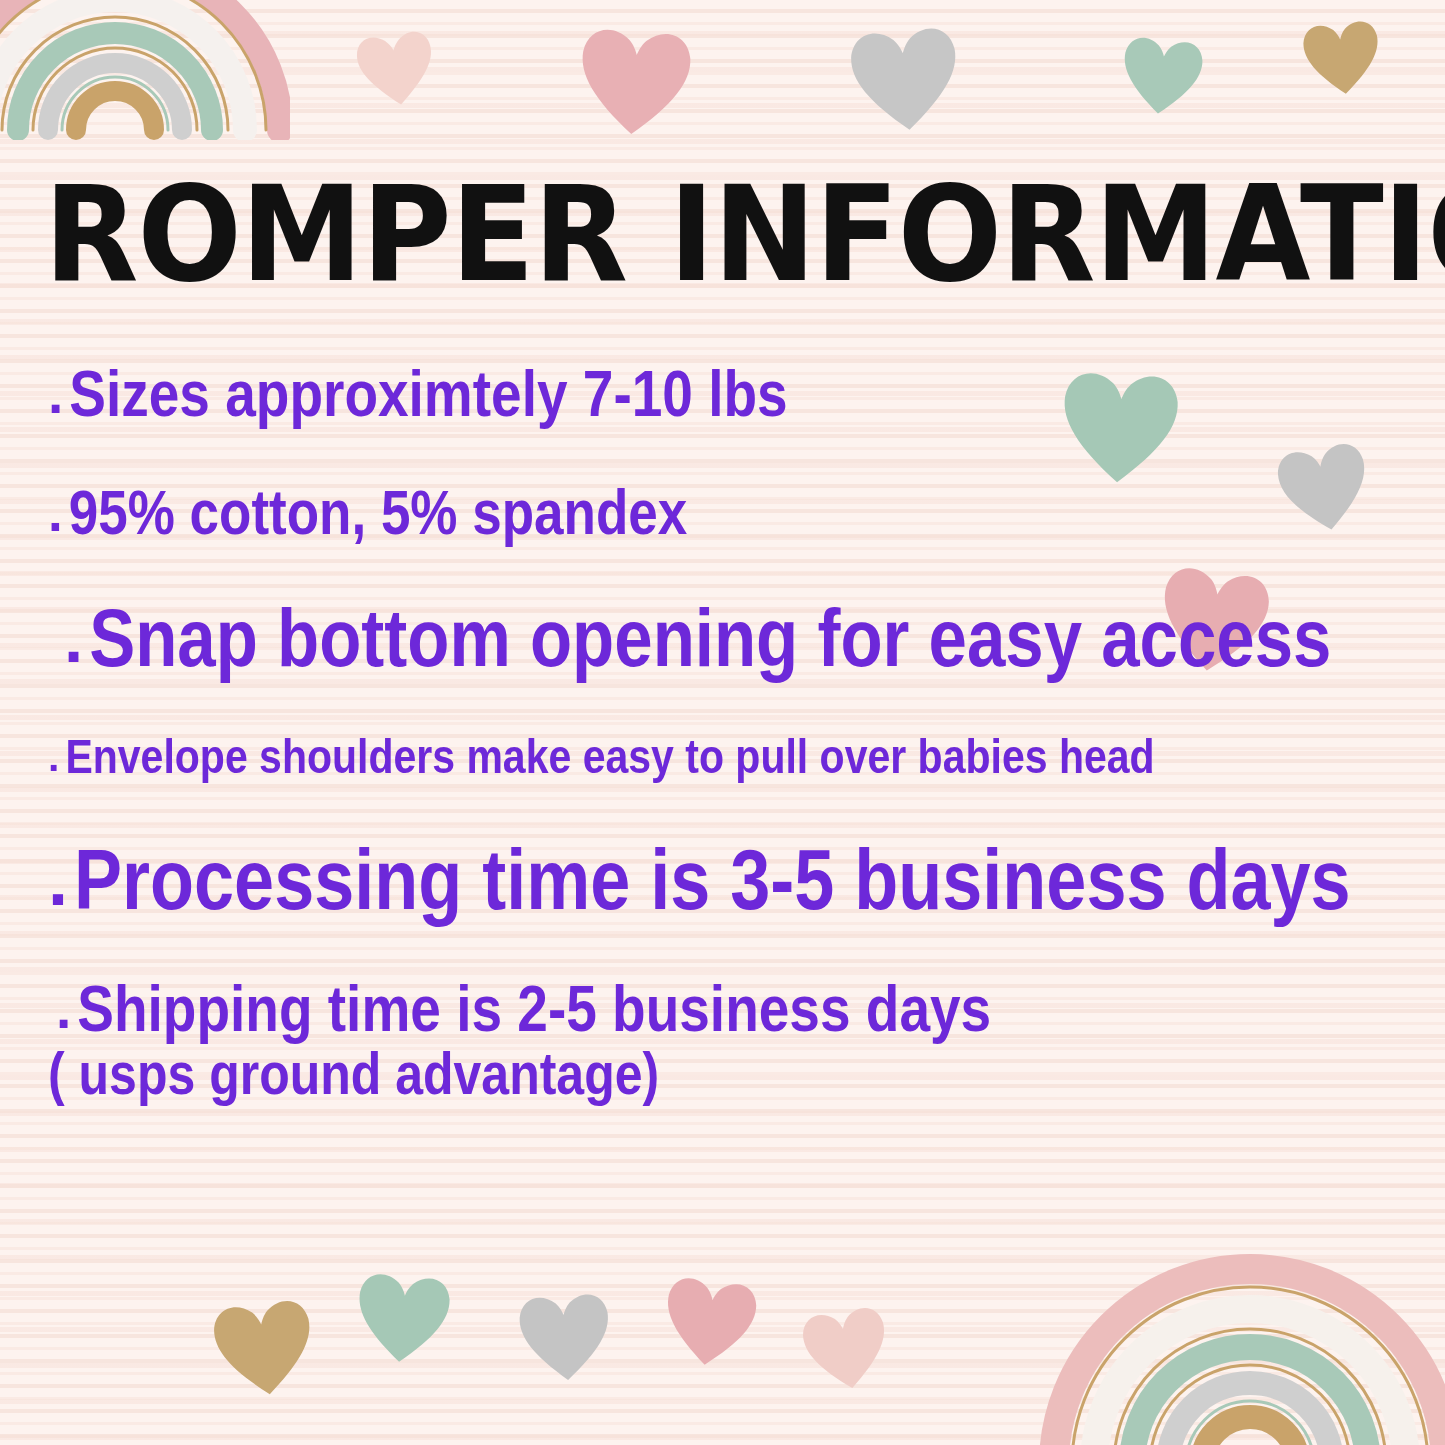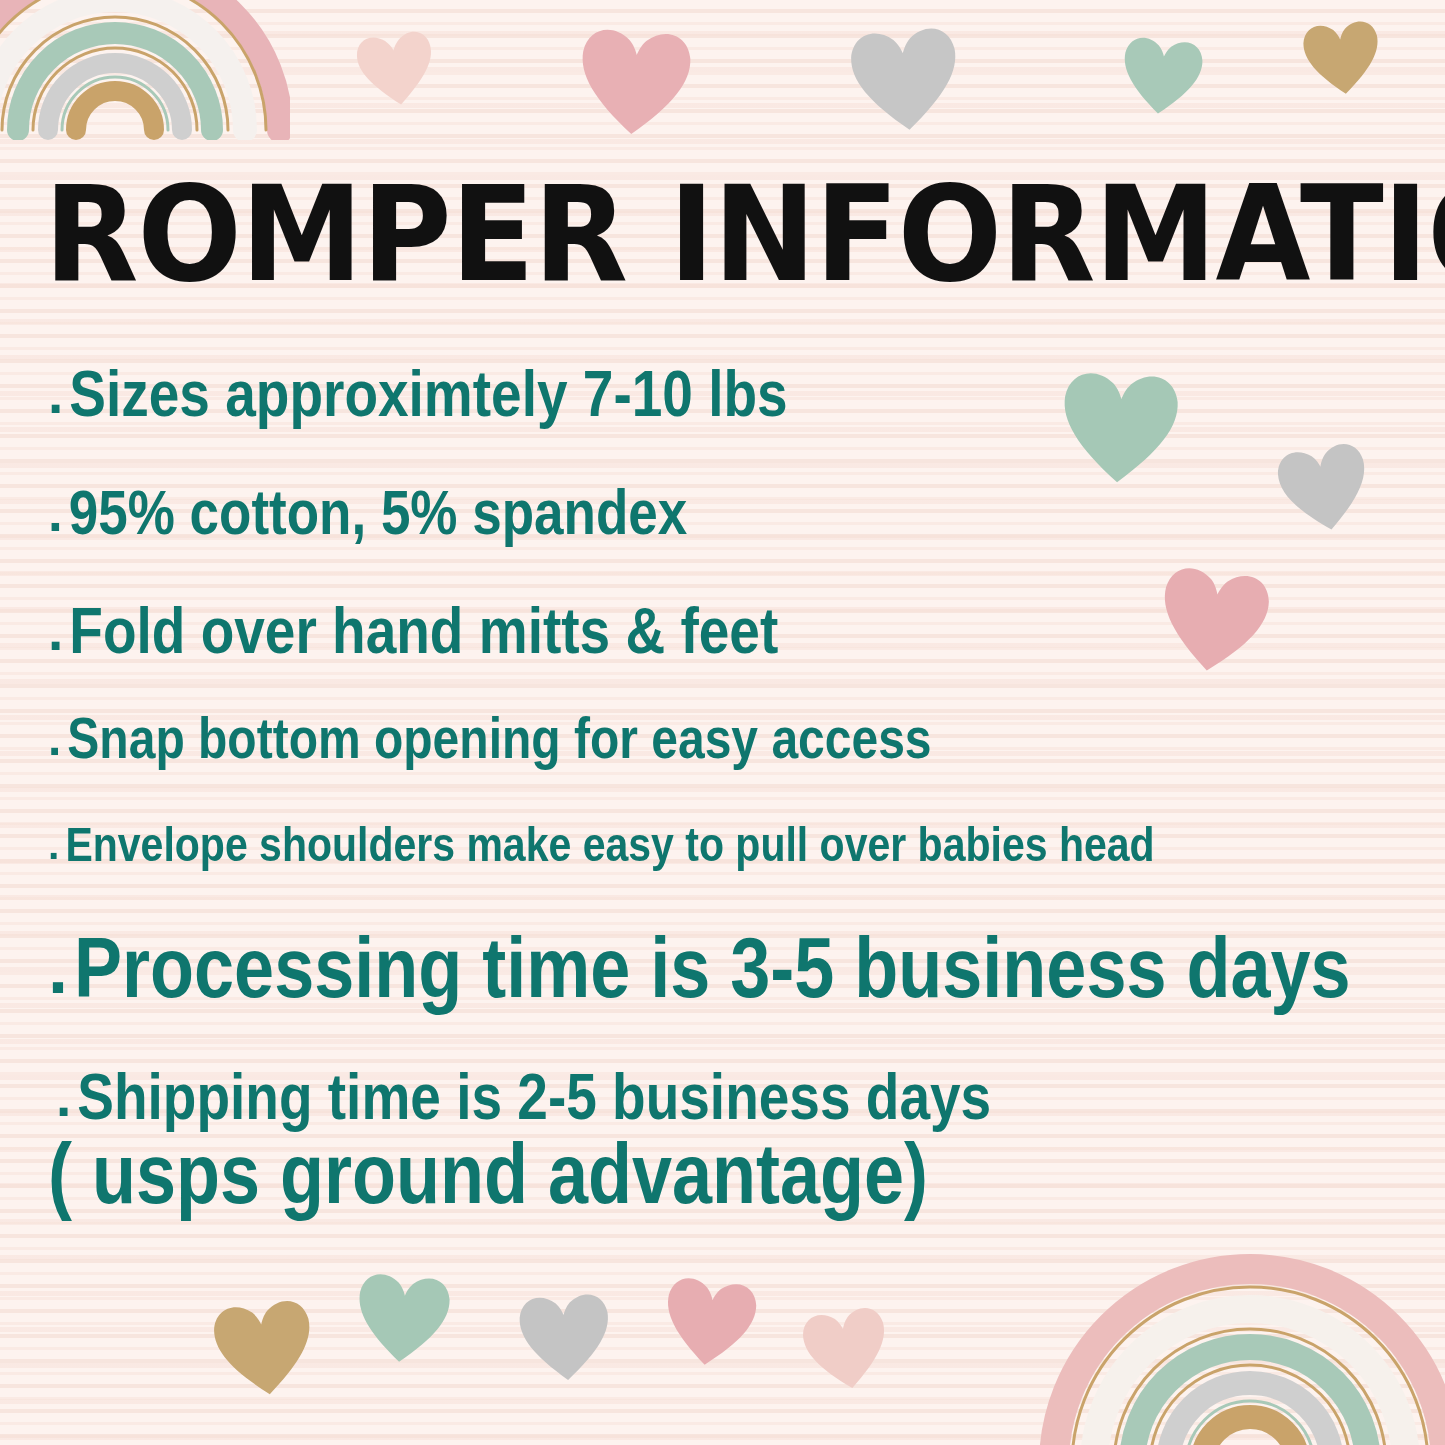--- a/index.html
+++ b/index.html
@@ -92,44 +92,44 @@
   }
 
   #bullets {
     position: absolute;
     left: 48px;
     top: 362px;
     width: 1380px;
   }
 
   .bullet {
-    color: #0f766e;
+    color: #6d28d9;
     font-family: "Liberation Sans", sans-serif;
     font-weight: 700;
     white-space: nowrap;
     display: block;
   }
   .bullet .dot {
     display: inline-block;
     margin-right: 6px;
   }
   .bullet .txt {
     display: inline-block;
     transform: scaleY(1.18);
     transform-origin: left center;
   }
 
   .b0 { font-size: 55px; margin-bottom: 56px; }
   .b1 { font-size: 53px; margin-bottom: 56px; }
   .b2 { font-size: 55px; margin-bottom: 48px; }
-  .b3 { font-size: 48px; margin-bottom: 56px; }
+  .b3 { font-size: 69px; margin-bottom: 56px; margin-left: 16px; }
   .b4 { font-size: 41px; margin-bottom: 58px; }
   .b5 { font-size: 72px; margin-bottom: 56px; }
   .b6 { font-size: 55px; margin-bottom: 4px; margin-left: 8px; }
-  .b7 { font-size: 72px; margin-bottom: 0px; }
+  .b7 { font-size: 50px; margin-bottom: 0px; }
 </style>
 </head>
 <body>
 
 <div id="poster">
 
   <div id="stripes"></div>
 
   <div class="rainbow" style="left:-60px; top:-120px; width:350px; height:260px;">
     <svg viewBox="0 0 350 260" width="350" height="260">
@@ -249,23 +249,20 @@
     <div id="bullets">
 
       <div class="bullet b0">
         <span class="dot">.</span><span class="txt">Sizes approximtely 7-10 lbs</span>
       </div>
 
       <div class="bullet b1">
         <span class="dot">.</span><span class="txt">95% cotton, 5% spandex</span>
       </div>
 
-      <div class="bullet b2">
-        <span class="dot">.</span><span class="txt">Fold over hand mitts &amp; feet</span>
-      </div>
 
       <div class="bullet b3">
         <span class="dot">.</span><span class="txt">Snap bottom opening for easy access</span>
       </div>
 
       <div class="bullet b4">
         <span class="dot">.</span><span class="txt">Envelope shoulders make easy to pull over babies head</span>
       </div>
 
       <div class="bullet b5">

